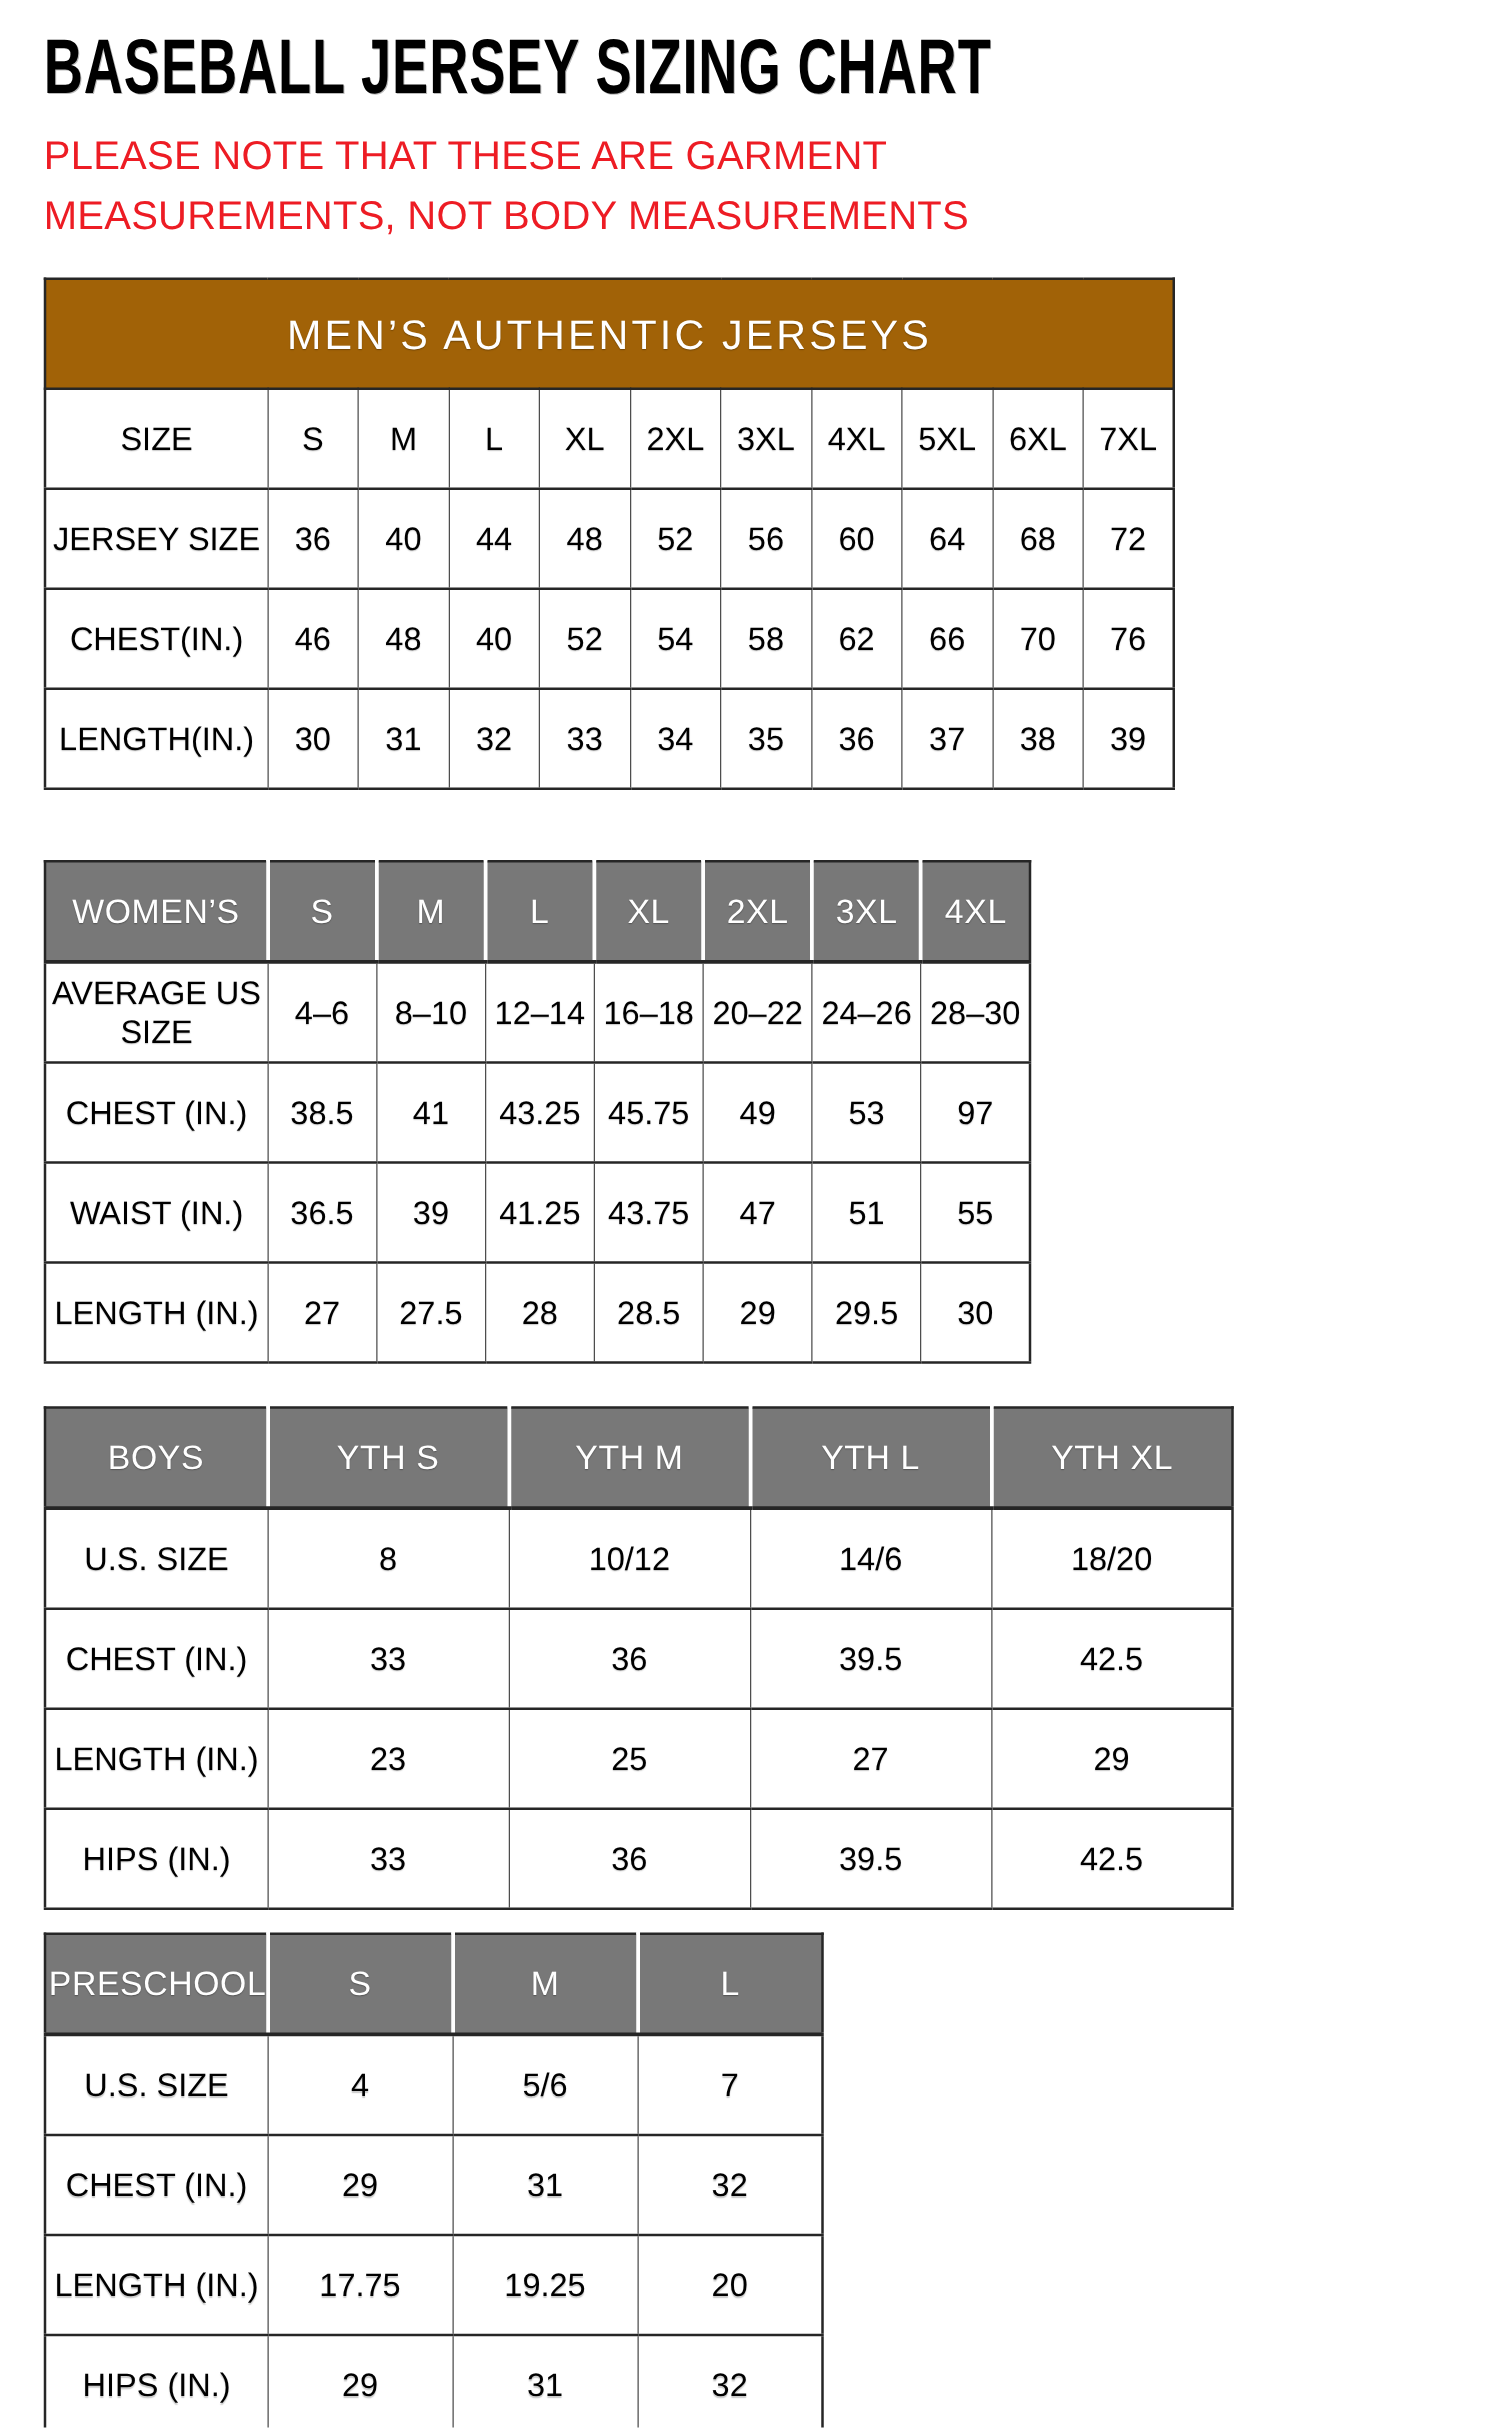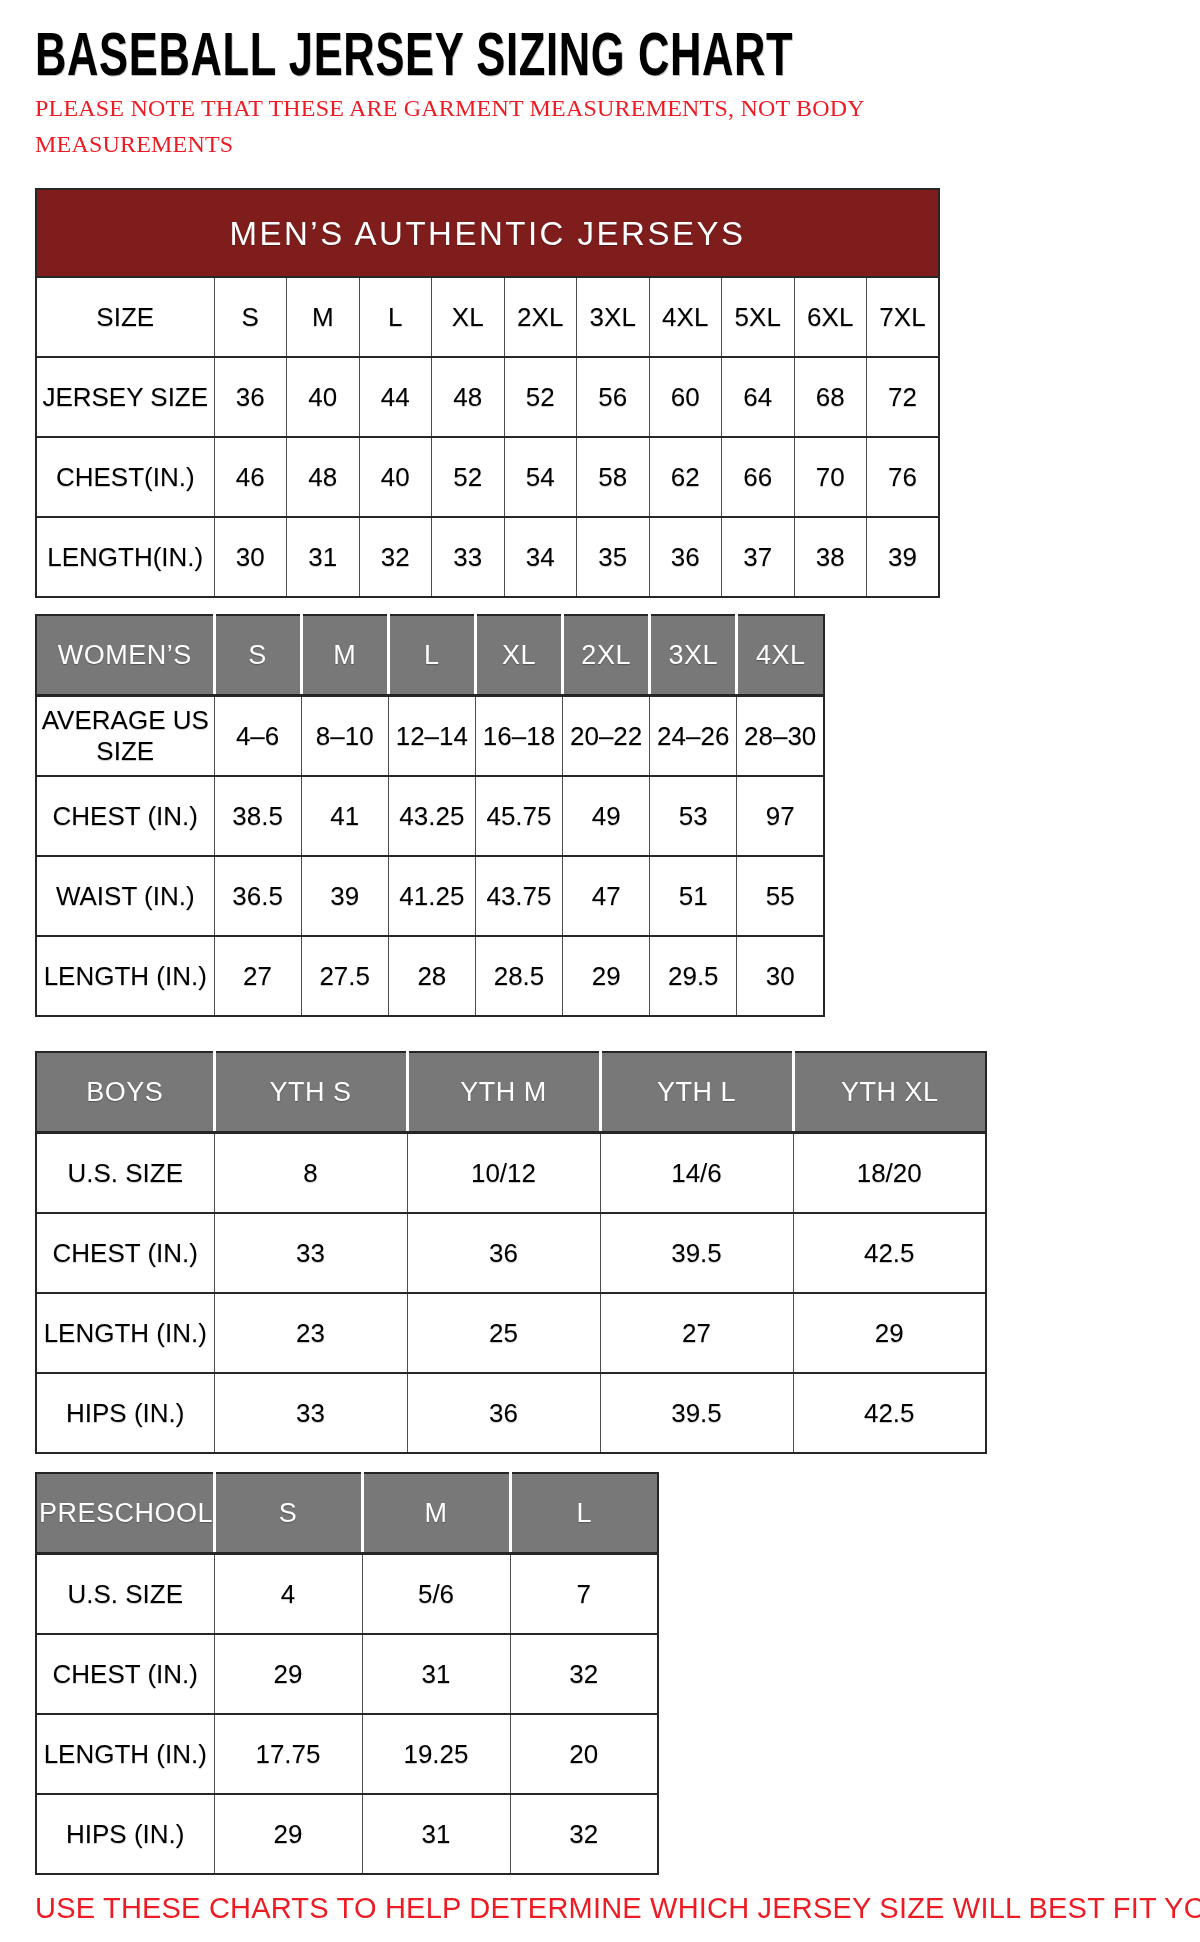--- a/index.html
+++ b/index.html
@@ -14,54 +14,53 @@
     margin:8px 0 0 0;
     font-size:62px; font-weight:800; line-height:1.04;
     color:#000;
     white-space:nowrap;
     transform:scaleX(0.70); transform-origin:0 50%;
     letter-spacing:1px;
     text-shadow:1px 1px 0 rgba(60,60,60,0.35);
   }
 
   .note-top {
-    margin-top:4px;
+    margin-top:14px;
     width:900px;
     color:#ed1c24;
-    font-size:24px; line-height:1.5;
+    font-size:32px; line-height:1.5;
     letter-spacing:0.2px;
-    font-family:Liberation Serif, serif;
   }
 
   table.tbl {
     border-collapse:collapse;
     table-layout:fixed;
     border:2px solid #262626;
   }
   #mens      { width:905px; margin-top:26px; }
-  #womens    { width:790px; margin-top:16px; }
+  #womens    { width:790px; margin-top:56px; }
   #boys      { width:952px; margin-top:34px; }
   #preschool { width:624px; margin-top:18px; }
 
   .tbl col.label-col { width:178px; }
 
   .tbl td {
     border-left:1px solid #4d4d4d;
     border-right:1px solid #4d4d4d;
     border-top:2px solid #262626;
     border-bottom:2px solid #262626;
     text-align:center; vertical-align:middle;
     font-size:26px; color:#000;
     height:78px; padding:0 2px;
     line-height:1.2;
     text-shadow:0 1px 1px rgba(0,0,0,0.22);
   }
 
   .tbl td.banner {
-    background:#7f1d1d; color:#ffffff;
+    background:#a16207; color:#ffffff;
     font-size:33px; letter-spacing:2.5px;
     height:86px;
     border:2px solid #262626;
     text-shadow:0 1px 1px rgba(0,0,0,0.3);
   }
 
   .tbl td.hcell {
     background:#787878; color:#ffffff;
     font-size:27px; letter-spacing:0.5px;
     height:78px;

